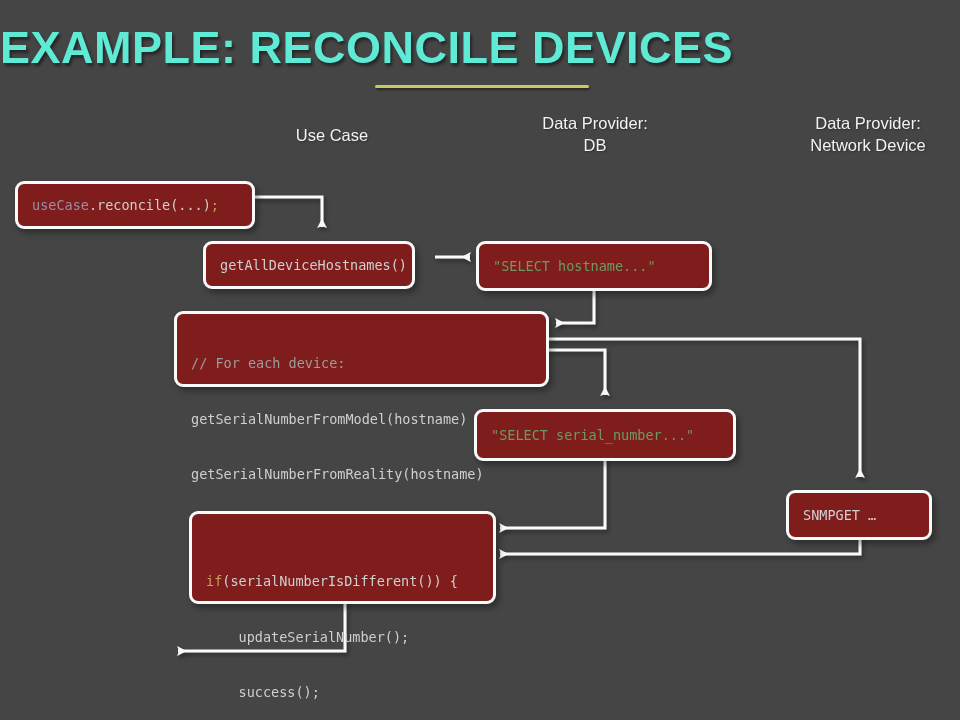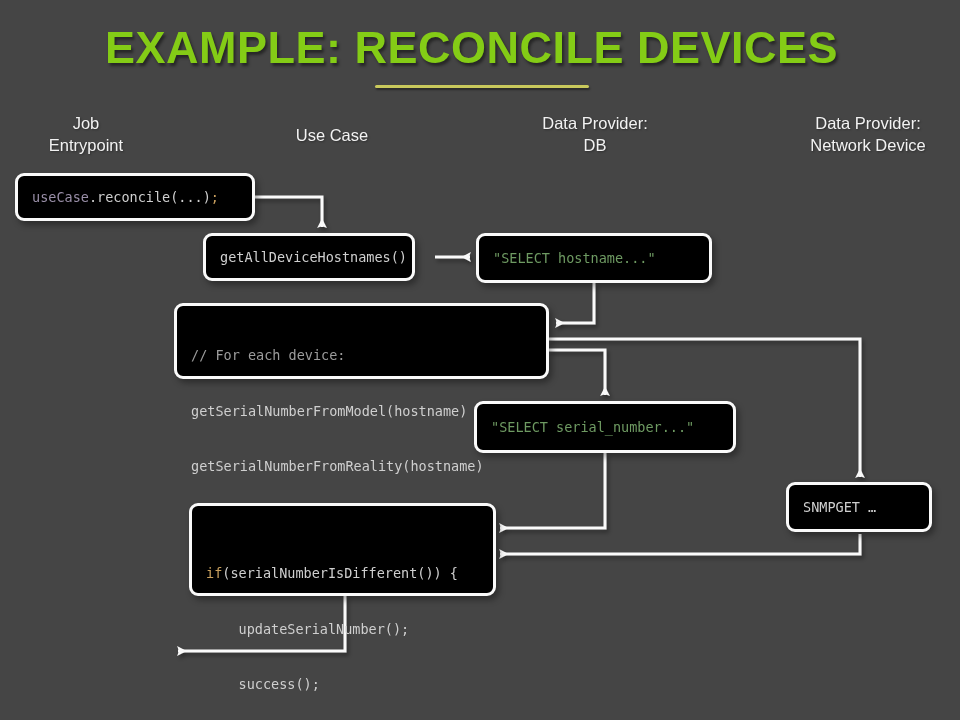--- a/index.html
+++ b/index.html
@@ -21,25 +21,25 @@
     height: 720px;
     background: #454545;
   }
 
   
   #title {
     position: absolute;
     left: 0;
     top: 22px;
     width: 838px;
-    text-align: right;
+    text-align: left;
     font-size: 45px;
     font-weight: bold;
     letter-spacing: 0.5px;
-    color: #84cc16;
+    color: #5eead4;
     text-shadow: 2px 3px 3px rgba(0,0,0,0.45);
     font-family: "Liberation Sans", sans-serif;
     white-space: nowrap;
   }
   #title-rule {
     position: absolute;
     left: 375px;
     top: 85px;
     width: 214px;
     height: 3px;
@@ -57,33 +57,34 @@
     line-height: 22px;
     font-family: "Liberation Sans", sans-serif;
     text-shadow: 1px 1px 2px rgba(0,0,0,0.35);
     white-space: pre-line;
   }
 
   
   .box {
     position: absolute;
     box-sizing: border-box;
-    background: #000000;
+    background: #7f1d1d;
     border: 3px solid #FAFAFA;
     border-radius: 9px;
     box-shadow: 3px 4px 6px rgba(0,0,0,0.35);
     font-family: "DejaVu Sans Mono", monospace;
     font-size: 13.5px;
     line-height: 18.5px;
     color: #CFCFCF;
     white-space: pre;
     display: flex;
     align-items: center;
     padding: 6px 14px;
     z-index: 3;
+    margin-top: 8px;
   }
   .box .ident   { color: #9A8FA8; }
   .box .plain   { color: #CFCFCF; }
   .box .semi    { color: #C9A05E; }
   .box .sqlstr  { color: #6E9A62; }
   .box .comment { color: #9C9C9C; }
   .box .kw      { color: #C9A05E; }
 
   
   #wires {
@@ -96,22 +97,20 @@
   }
 </style>
 </head>
 <body>
 
 <div id="stage">
 
   <div id="title">EXAMPLE: RECONCILE DEVICES</div>
   <div id="title-rule"></div>
 
-  <div class="col-head" style="left:6px; top:112px; width:160px;">Job
-Entrypoint</div>
   <div class="col-head" style="left:252px; top:124px; width:160px;">Use Case</div>
   <div class="col-head" style="left:515px; top:112px; width:160px;">Data Provider:
 DB</div>
   <div class="col-head" style="left:780px; top:112px; width:176px;">Data Provider:
 Network Device</div>
 
   <svg id="wires" viewBox="0 0 960 720" xmlns="http://www.w3.org/2000/svg">
     <defs>
       <filter id="wshadow" x="-40%" y="-40%" width="200%" height="200%">
         <feDropShadow dx="2" dy="3" stdDeviation="2" flood-color="#000" flood-opacity="0.40"></feDropShadow>

